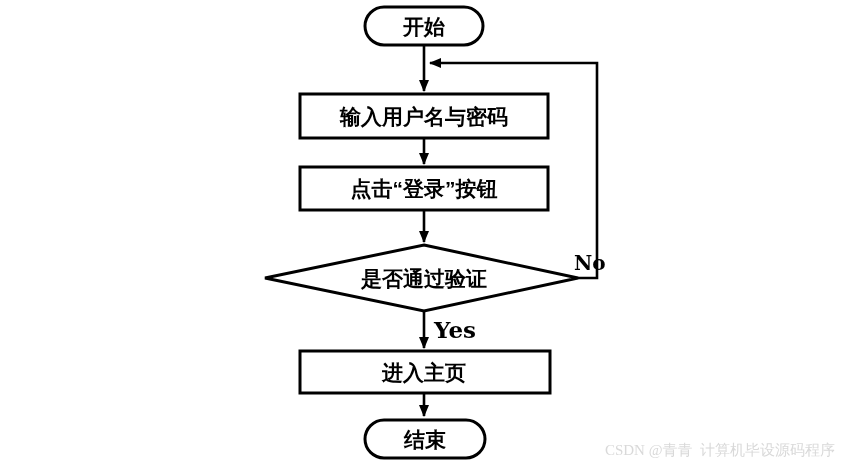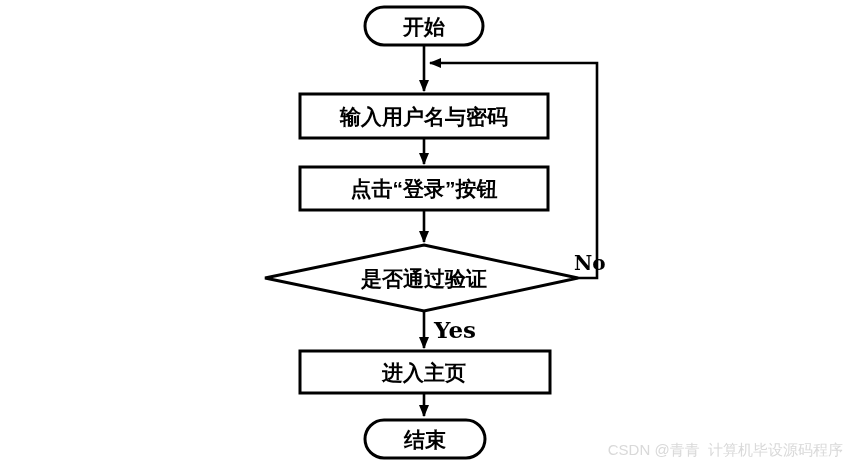--- a/index.html
+++ b/index.html
@@ -40,25 +40,25 @@
   .edge-label {
     fill: #000000;
     font-family: "DejaVu Serif", "Liberation Serif", serif;
     font-weight: 700;
     text-anchor: start;
   }
   .edge-label.yes { font-size: 23px; }
   .edge-label.no  { font-size: 20px; }
   .watermark {
     position: absolute;
-    right: 16px;
+    right: 24px;
     bottom: 6px;
     color: #d9d9d9;
     font-size: 15px;
-    font-family: Liberation Sans, sans-serif;
+    font-family: Liberation Serif, serif;
     white-space: pre;
     user-select: none;
   }
 </style>
 </head>
 <body>
 
 <div class="page">
 
   <svg class="flowchart" width="859" height="466" viewBox="0 0 859 466">

